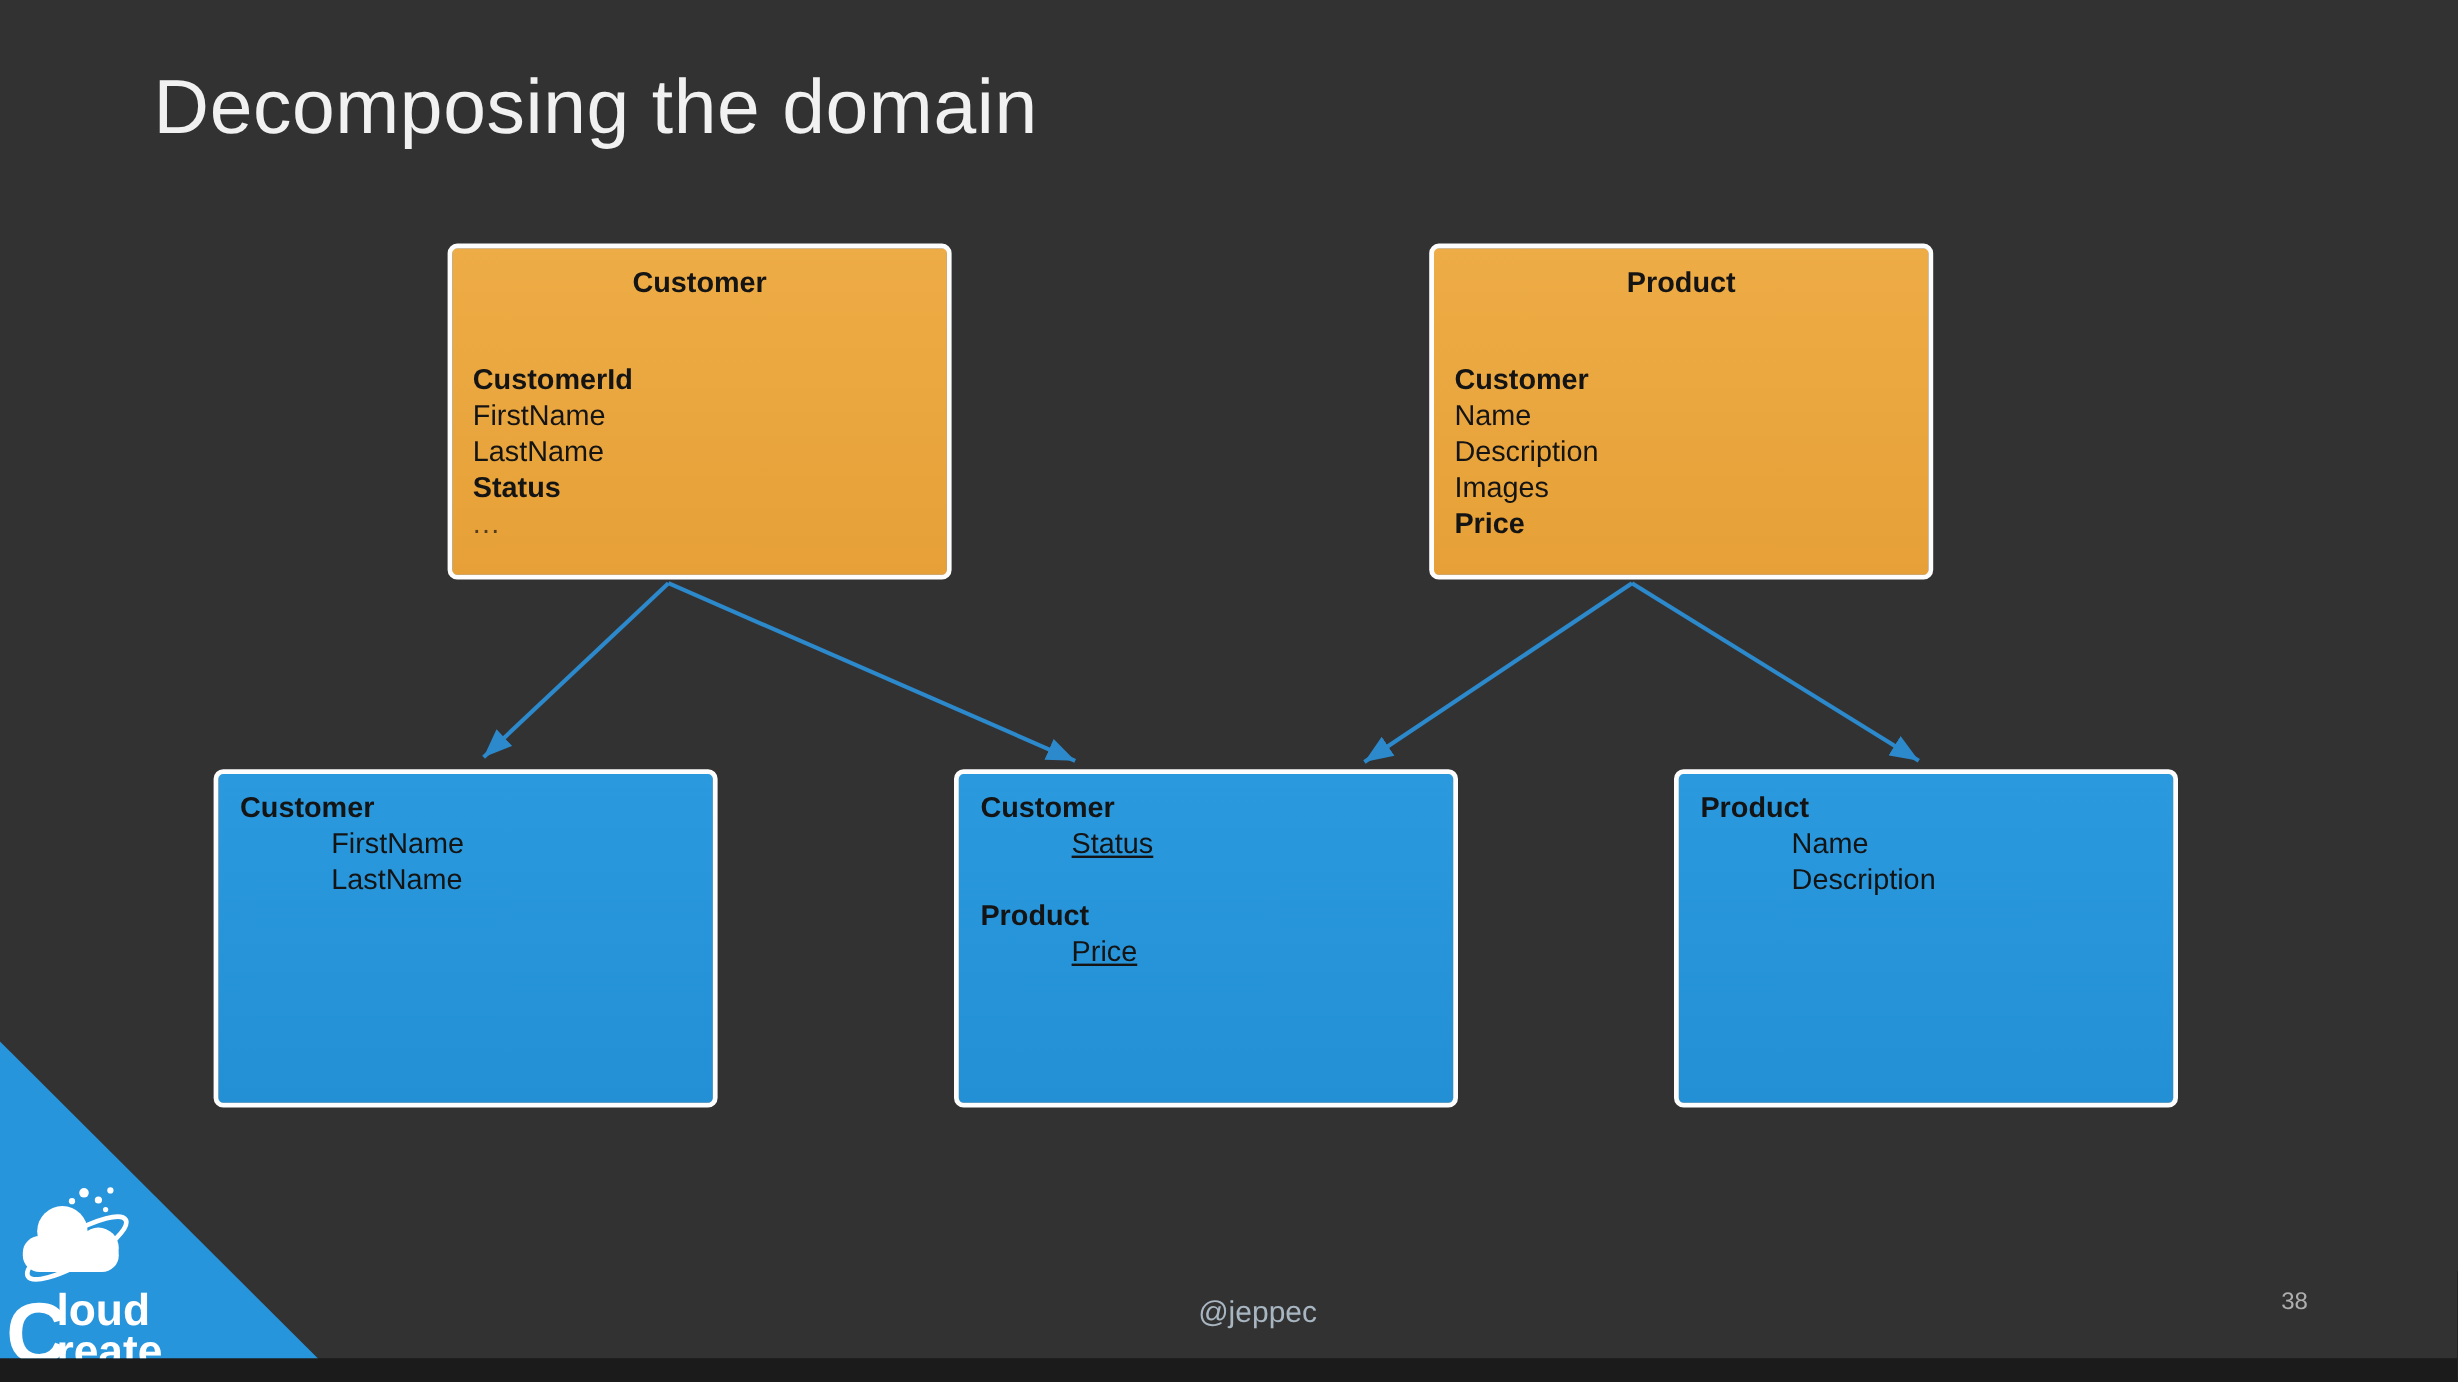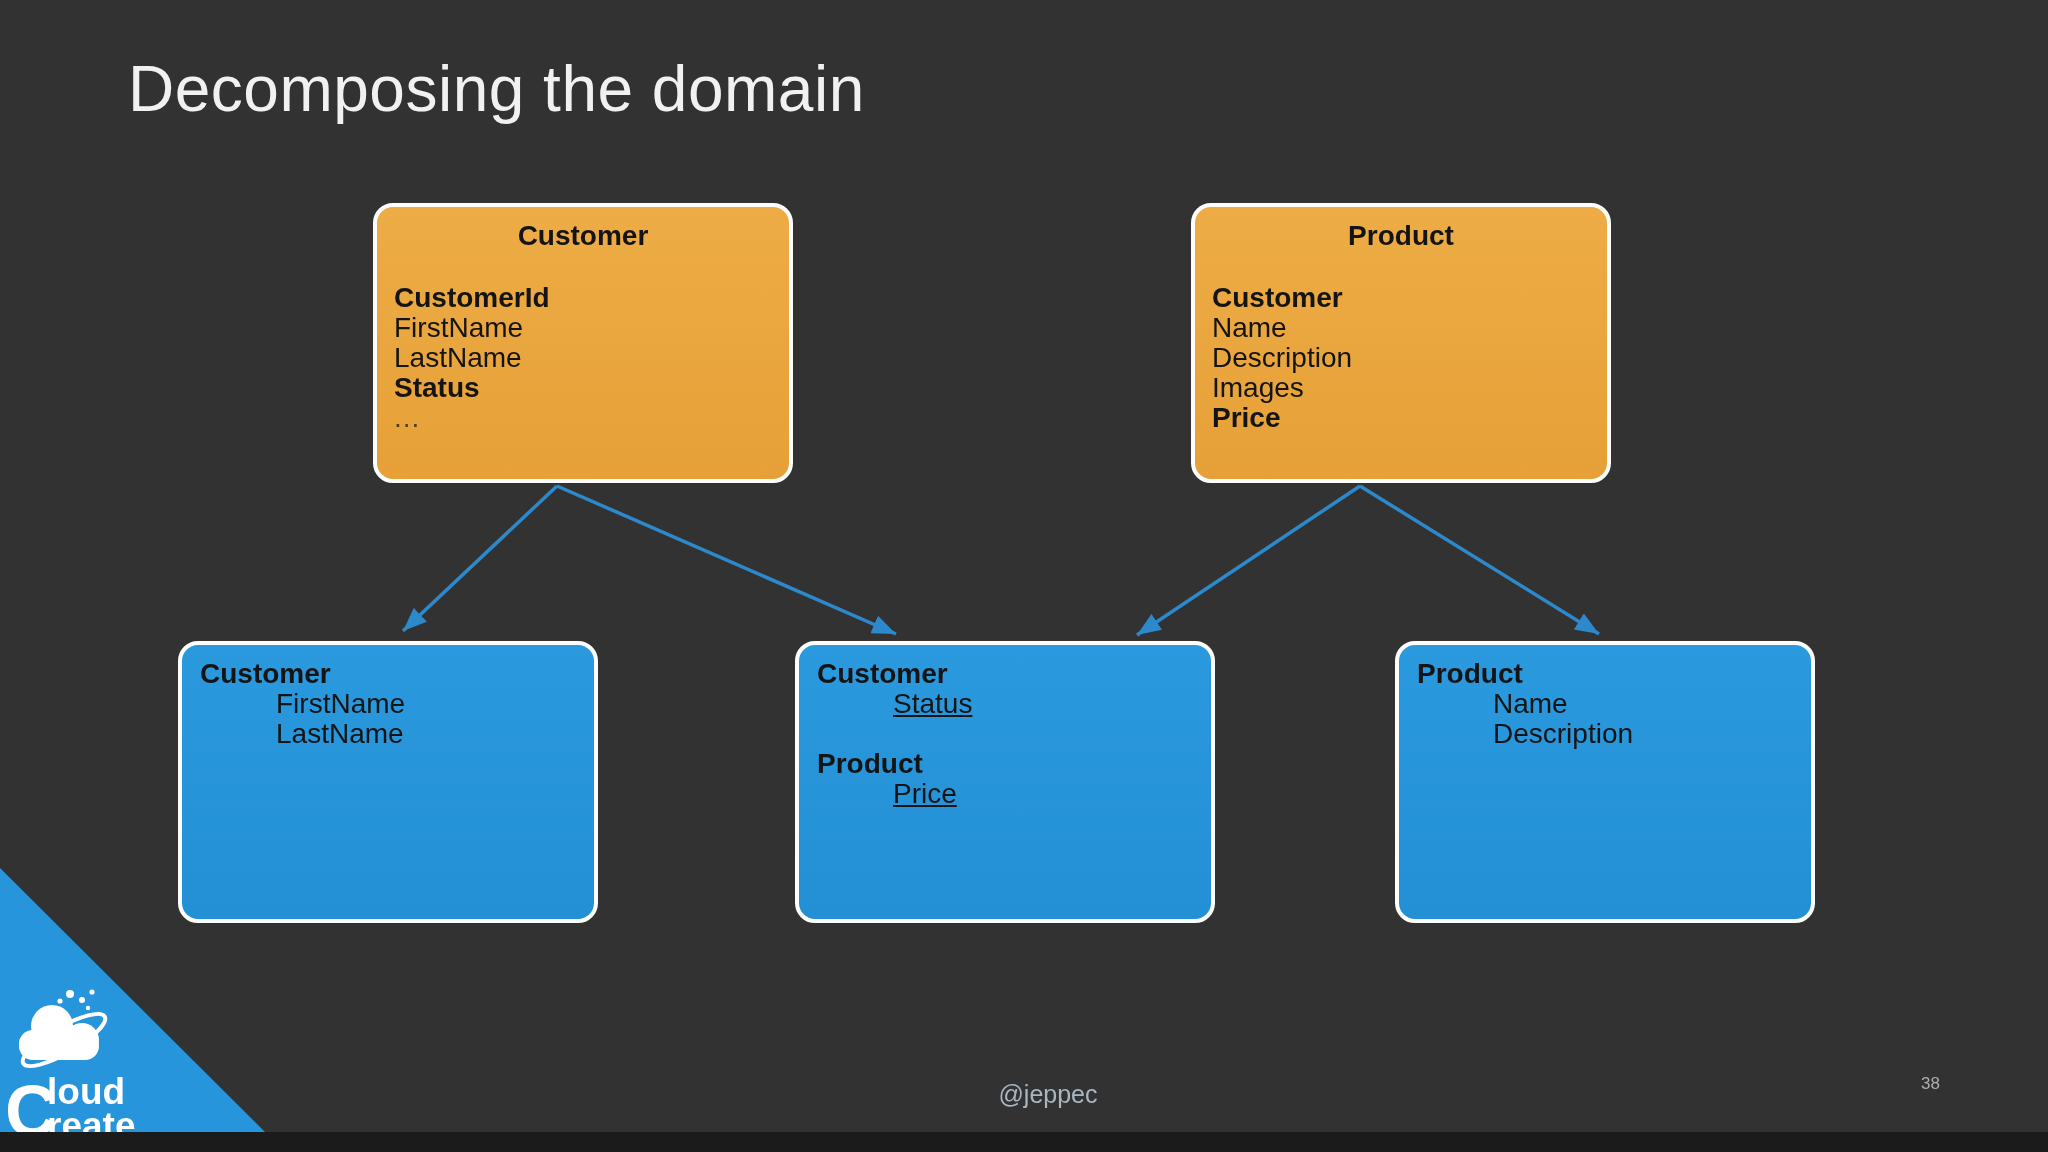--- a/index.html
+++ b/index.html
@@ -9,52 +9,52 @@
     font-family:"Liberation Sans", sans-serif;
   }
   .slide-title {
     position:absolute; left:128px; top:52px; margin:0;
     font-size:64px; font-weight:300; color:#f1f1f1; letter-spacing:0.5px;
   }
   svg.overlay { position:absolute; left:0; top:0; width:2048px; height:1152px; pointer-events:none; }
 
   .entity {
     position:absolute; box-sizing:border-box;
-    border:4px solid #fdfdfd; border-radius:20px;
-    color:#141414; font-size:28px;
+    border:4px solid #fdfdfd; border-radius:8px;
+    color:#141414; font-size:24px;
   }
   .entity.orange { background:linear-gradient(180deg,#eeac46 0%, #e6a037 100%); }
   .entity.blue   { background:linear-gradient(180deg,#2b99de 0%, #2390d6 100%); }
   .entity.top-box    { width:420px; height:280px; top:203px; }
   .entity.bottom-box { width:420px; height:282px; top:641px; }
   .e-customer { left:373px; }
   .e-product  { left:1191px; }
   .e-blue-1 { left:178px; }
   .e-blue-2 { left:795px; }
   .e-blue-3 { left:1395px; }
 
   .entity-title { text-align:center; font-weight:600; margin-top:14px; line-height:30px; }
-  .orange .fields { margin-top:32px; padding-left:17px; }
+  .orange .fields { margin-top:51px; padding-left:17px; }
   .field { line-height:30px; }
   .field.bold { font-weight:700; }
   .field.muted { opacity:.7; letter-spacing:1px; }
 
   .blue-content { padding:14px 0 0 18px; }
   .group-title { font-weight:700; line-height:30px; }
   .bfield { padding-left:76px; line-height:30px; }
   .bfield.underline { text-decoration:underline; }
   .group + .group { margin-top:30px; }
 
   .footer-handle {
     position:absolute; left:0; right:0; top:1080px; text-align:center;
     color:#a8b6c2; font-size:25px;margin-left:48px;
   }
   .page-number {
     position:absolute; left:1901px; top:1074px;
-    color:#aeaeae; font-size:17px;margin-left:20px;
+    color:#aeaeae; font-size:20px;
   }
   .logo-text { font-weight:700; fill:#ffffff; font-family:"Liberation Sans", sans-serif; }
 </style>
 </head>
 <body>
 
 <div class="slide">
 
   <h1 class="slide-title">Decomposing the domain</h1>
 

